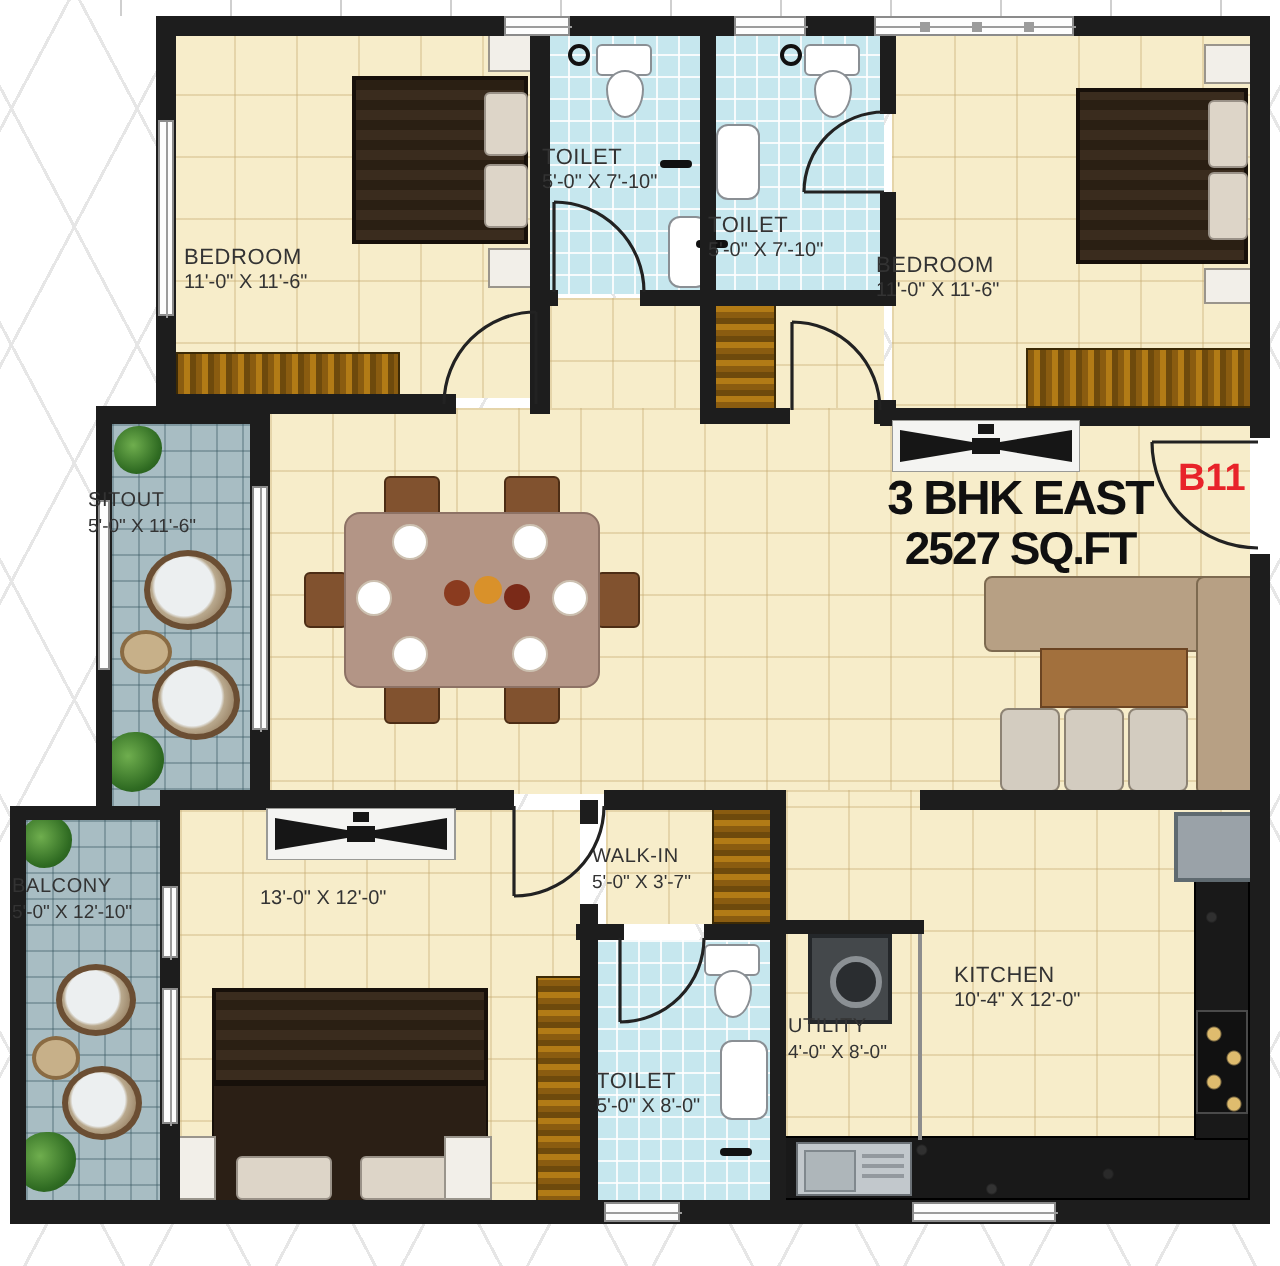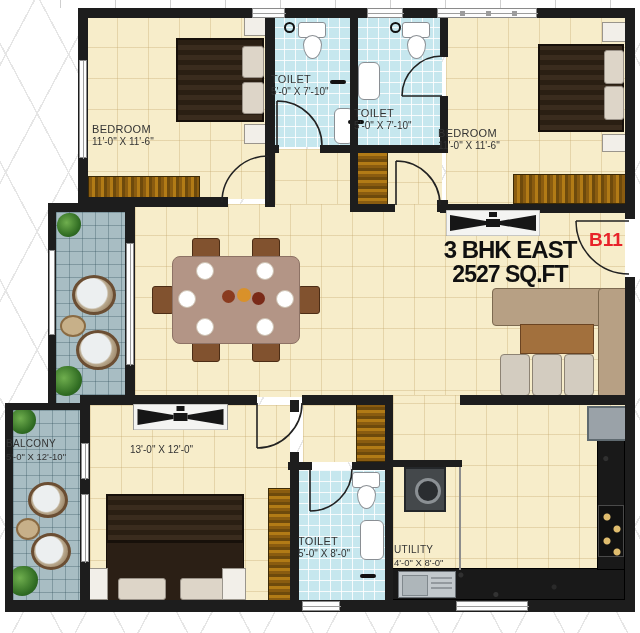--- a/index.html
+++ b/index.html
@@ -273,34 +273,46 @@
     <span class="dm">5'-0" X 7'-10"</span>
   </div>
   <div class="lbl" style="left:354px;top:106px;width:88px">
     <span class="nm">TOILET</span>
     <span class="dm">5'-0" X 7'-10"</span>
   </div>
   <div class="lbl" style="left:438px;top:126px;width:120px">
     <span class="nm">BEDROOM</span>
     <span class="dm">11'-0" X 11'-6"</span>
   </div>
+  <div class="lbl small" style="left:44px;top:245px;width:90px">
+    <span class="nm">SITOUT</span>
+    <span class="dm">5'-0" X 11'-6"</span>
+  </div>
   <div class="lbl small" style="left:6px;top:438px;width:74px">
     <span class="nm">BALCONY</span>
     <span class="dm">5'-0" X 12'-10"</span>
   </div>
   <div class="lbl" style="left:130px;top:444px;width:120px">
     <span class="dm">13'-0" X 12'-0"</span>
   </div>
+  <div class="lbl small" style="left:296px;top:423px;width:76px">
+    <span class="nm">WALK-IN</span>
+    <span class="dm">5'-0" X 3'-7"</span>
+  </div>
   <div class="lbl" style="left:298px;top:534px;width:84px">
     <span class="nm">TOILET</span>
     <span class="dm">5'-0" X 8'-0"</span>
   </div>
-  <div class="lbl small" style="left:394px;top:544px;width:86px">
+  <div class="lbl small" style="left:394px;top:508px;width:86px">
     <span class="nm">UTILITY</span>
     <span class="dm">4'-0" X 8'-0"</span>
+  </div>
+  <div class="lbl" style="left:477px;top:481px;width:112px">
+    <span class="nm">KITCHEN</span>
+    <span class="dm">10'-4" X 12'-0"</span>
   </div>
 
   <div id="title">
     <span class="t1">3 BHK EAST</span>
     <span class="t2">2527 SQ.FT</span>
   </div>
   <div id="unitbadge" style="color: rgb(232, 35, 42);">B11</div>
 
 </div>
 

